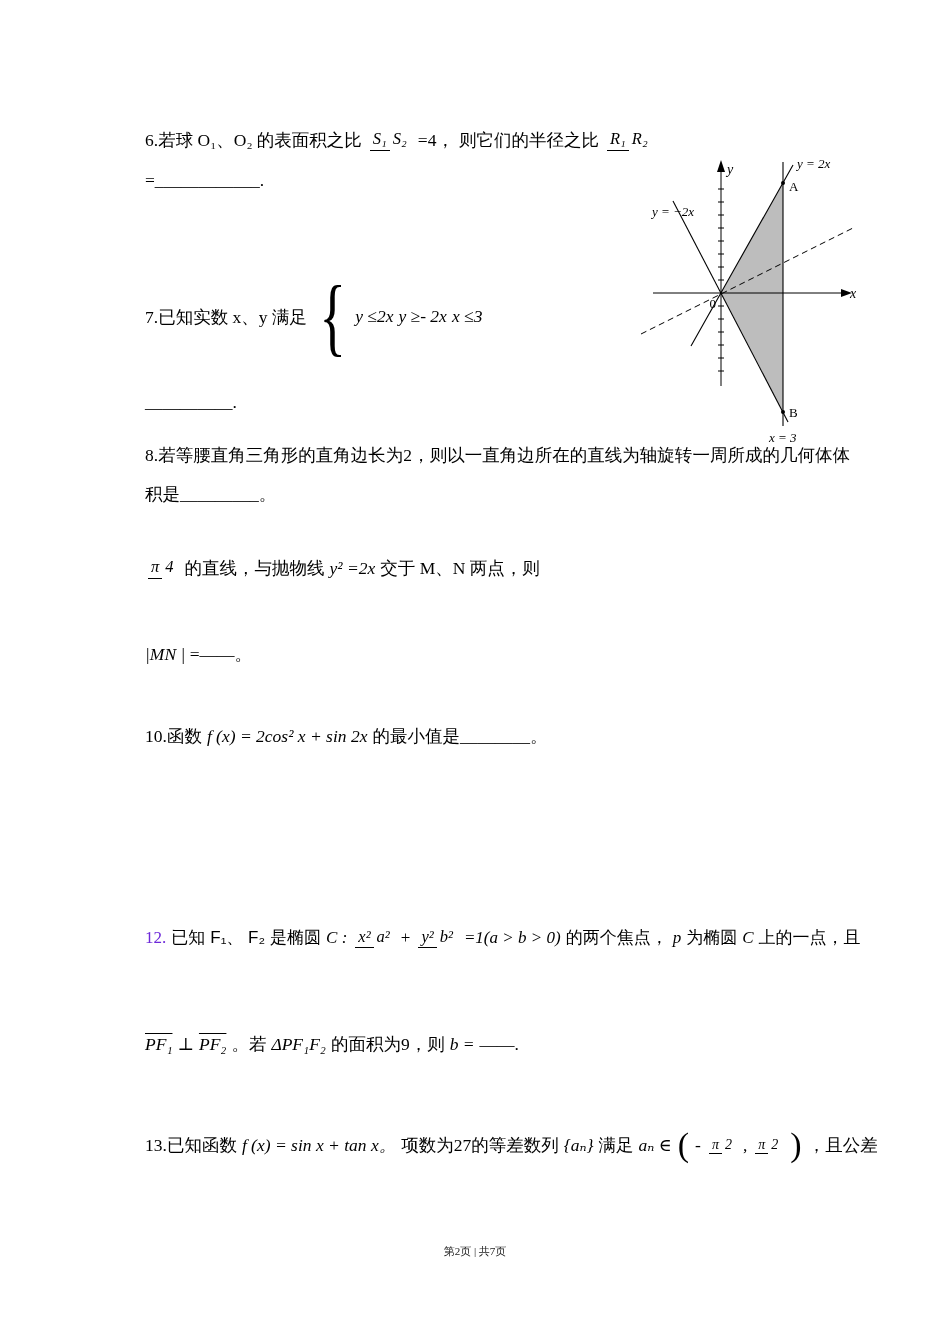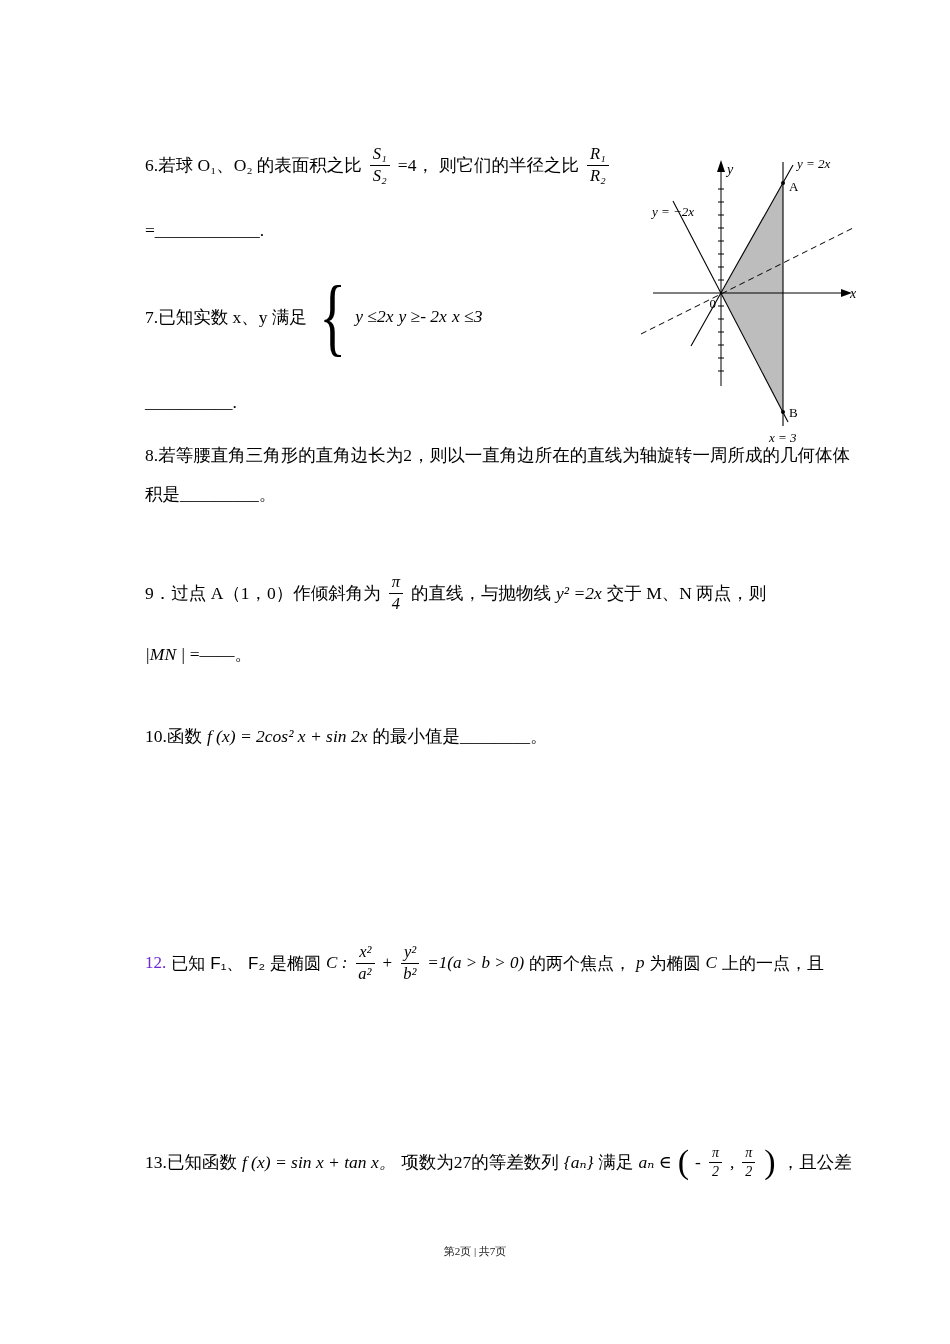--- a/index.html
+++ b/index.html
@@ -3,21 +3,21 @@
 <meta charset="utf-8">
 <style>
   *{box-sizing:border-box;margin:0;padding:0;}
   html,body{background:#fff;}
   body{width:950px;height:1344px;font-family:"Liberation Serif","DejaVu Serif",serif;color:#000;}
   .page{position:relative;width:950px;height:1344px;background:#ffffff;overflow:hidden;}
   .blk{position:absolute;left:145px;font-size:17.5px;}
   .row{display:flex;align-items:center;gap:5px;flex-wrap:nowrap;}
   .it{font-style:italic;}
   .sans{font-family:"Liberation Sans","DejaVu Sans",sans-serif;}
-  .frac{display:inline-flex;flex-direction:column;align-items:flex-end;font-size:16.5px;font-style:italic;line-height:1.25;margin:16px 3px;}
+  .frac{display:inline-flex;flex-direction:row;align-items:flex-start;font-size:16.5px;font-style:italic;line-height:1.25;margin:0 3px;}
   .frac .top{border-bottom:1px solid #000;padding:0 3px;}
   .frac .bot{padding:0 3px;}
   .frac.sm{font-size:14px;}
   .bracegrp{display:flex;align-items:center;}
   .brace{font-size:86px;line-height:0.95;font-weight:400;transform:scaleX(0.65);display:inline-block;}
   .sys{display:flex;gap:5px;font-style:italic;margin-left:2px;}
   .ol{text-decoration:overline;font-style:italic;}
   .red{color:#6d28d9;}
   .bp{font-size:34px;line-height:1;font-weight:300;margin:0 1px;font-family:"Liberation Serif",serif;}
   .para{line-height:2.25;text-align:justify;}
@@ -104,21 +104,20 @@
         </span>
       </span>
     </div>
   </div>
   <div class="blk" style="top:392px;text-align:center;">__________.</div>
 
   <div class="blk para" style="top:436px;width:705px;">8.若等腰直角三角形的直角边长为2，则以一直角边所在的直线为轴旋转一周所成的几何体体积是_________。</div>
 
   <div class="blk" style="top:556px;width:720px;">
     <div class="row">
-      <span>9．过点 A（1，0）作倾斜角为</span>
       <span class="frac">
         <span class="top">π</span>
         <span class="bot">4</span>
       </span>
       <span>的直线，与抛物线</span>
       <span class="it">y² =2x</span>
       <span>交于 M、N 两点，则</span>
     </div>
   </div>
   <div class="blk" style="top:642px;">
@@ -150,20 +149,32 @@
       <span class="frac">
         <span class="top">y²</span>
         <span class="bot">b²</span>
       </span>
       <span class="it">=1(a &gt; b &gt; 0)</span>
       <span>的两个焦点，</span>
       <span class="it">p</span>
       <span>为椭圆</span>
       <span class="it">C</span>
       <span>上的一点，且</span>
+    </div>
+  </div>
+  <div class="blk" style="top:1032px;width:720px;">
+    <div class="row">
+      <span class="ol">PF₁</span>
+      <span>⊥</span>
+      <span class="ol">PF₂</span>
+      <span>。若</span>
+      <span class="it">ΔPF₁F₂</span>
+      <span>的面积为9，则</span>
+      <span class="it">b =</span>
+      <span>——.</span>
     </div>
   </div>
 
   <div class="blk" style="top:1128px;width:780px;">
     <div class="row">
       <span>13.已知函数</span>
       <span class="it">f (x) = sin x + tan x。</span>
       <span>项数为27的等差数列</span>
       <span class="it">{aₙ}</span>
       <span>满足</span>

